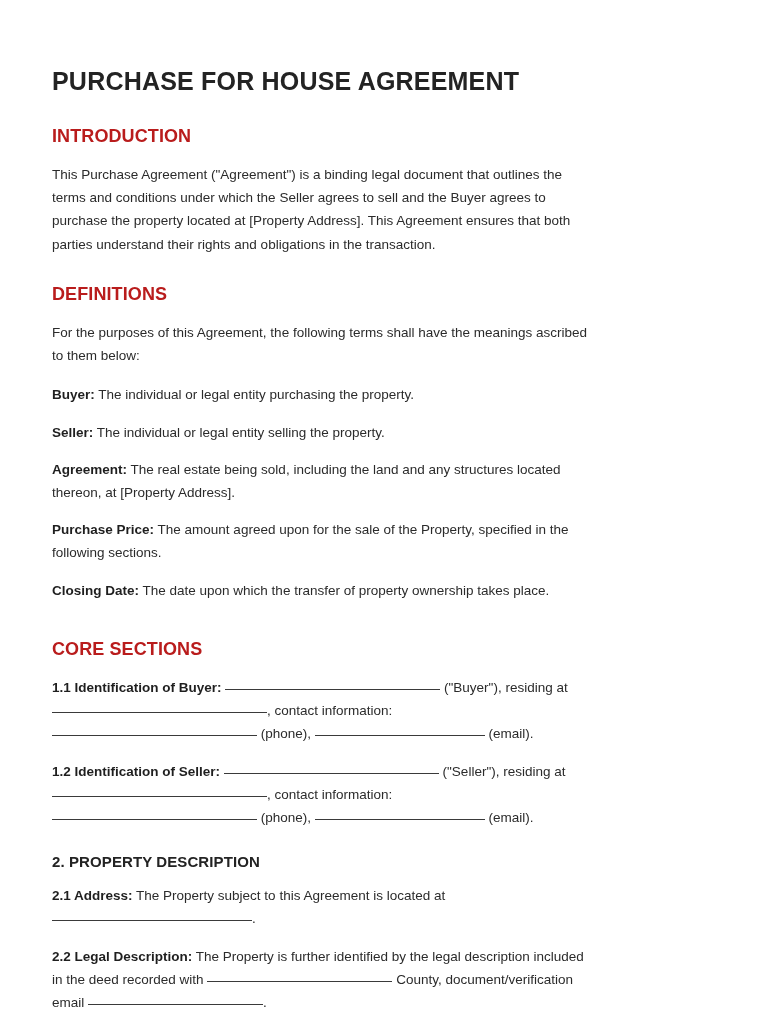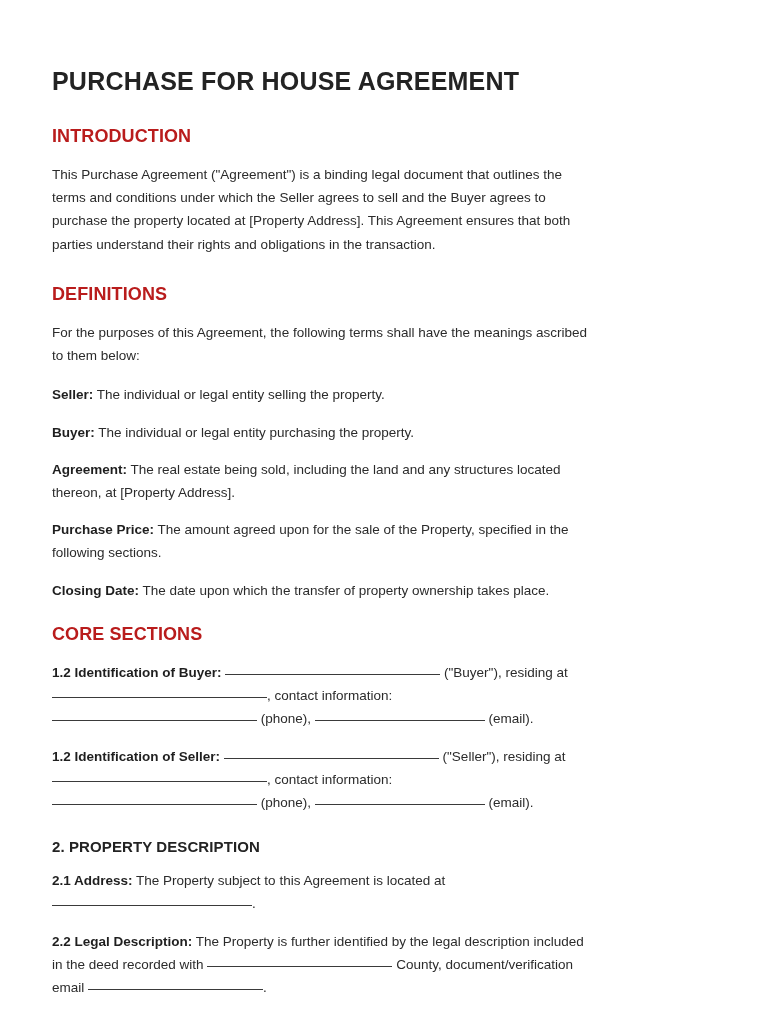--- a/index.html
+++ b/index.html
@@ -65,48 +65,48 @@
     top: -2px;
   }
   .fill.w1 { width: 215px; }
   .fill.w2 { width: 215px; }
   .fill.w3 { width: 205px; }
   .fill.w4 { width: 170px; }
   .fill.w5 { width: 200px; }
   .fill.w6 { width: 185px; }
   .fill.w7 { width: 175px; }
   .intro-block { margin-bottom: 28px; }
-  .definitions-block { margin-bottom: 22px; }
+  .definitions-block { margin-bottom: 37px; }
   .core-block { margin-top: 8px; }
   .sec-block { margin-bottom: 24px; }
 </style>
 </head>
 <body>
 
 <div class="page">
 
   <h1 class="doc-title">PURCHASE FOR HOUSE AGREEMENT</h1>
 
   <div class="intro-block">
     <h2 class="section-heading">INTRODUCTION</h2>
     <p class="para">This Purchase Agreement ("Agreement") is a binding legal document that outlines the terms and conditions under which the Seller agrees to sell and the Buyer agrees to purchase the property located at [Property Address]. This Agreement ensures that both parties understand their rights and obligations in the transaction.</p>
   </div>
 
   <div class="definitions-block">
     <h2 class="section-heading">DEFINITIONS</h2>
     <p class="para">For the purposes of this Agreement, the following terms shall have the meanings ascribed to them below:</p>
 
     <p class="para tight">
-      <span class="lbl">Seller:</span>
-      <span>The individual or legal entity selling the property.</span>
+      <span class="lbl">Buyer:</span>
+      <span>The individual or legal entity purchasing the property.</span>
     </p>
 
     <p class="para tight">
-      <span class="lbl">Buyer:</span>
-      <span>The individual or legal entity purchasing the property.</span>
+      <span class="lbl">Seller:</span>
+      <span>The individual or legal entity selling the property.</span>
     </p>
 
     <p class="para tight">
       <span class="lbl">Agreement:</span>
       <span>The real estate being sold, including the land and any structures located thereon, at [Property Address].</span>
     </p>
 
     <p class="para tight">
       <span class="lbl">Purchase Price:</span>
       <span>The amount agreed upon for the sale of the Property, specified in the following sections.</span>
@@ -117,21 +117,21 @@
       <span>The date upon which the transfer of property ownership takes place.</span>
     </p>
   </div>
 
   <div class="core-block">
     <h2 class="section-heading">CORE SECTIONS</h2>
 
     <div class="sec-block">
 
       <p class="para tight">
-        <span class="lbl">1.2 Identification of Buyer:</span>
+        <span class="lbl">1.1 Identification of Buyer:</span>
         <span class="fill w1"></span>
         <span>("Buyer"), residing at</span>
         <span class="fill w2"></span><span>, contact information:</span>
         <span class="fill w3"></span>
         <span>(phone),</span>
         <span class="fill w4"></span>
         <span>(email).</span>
       </p>
 
       <p class="para tight">

